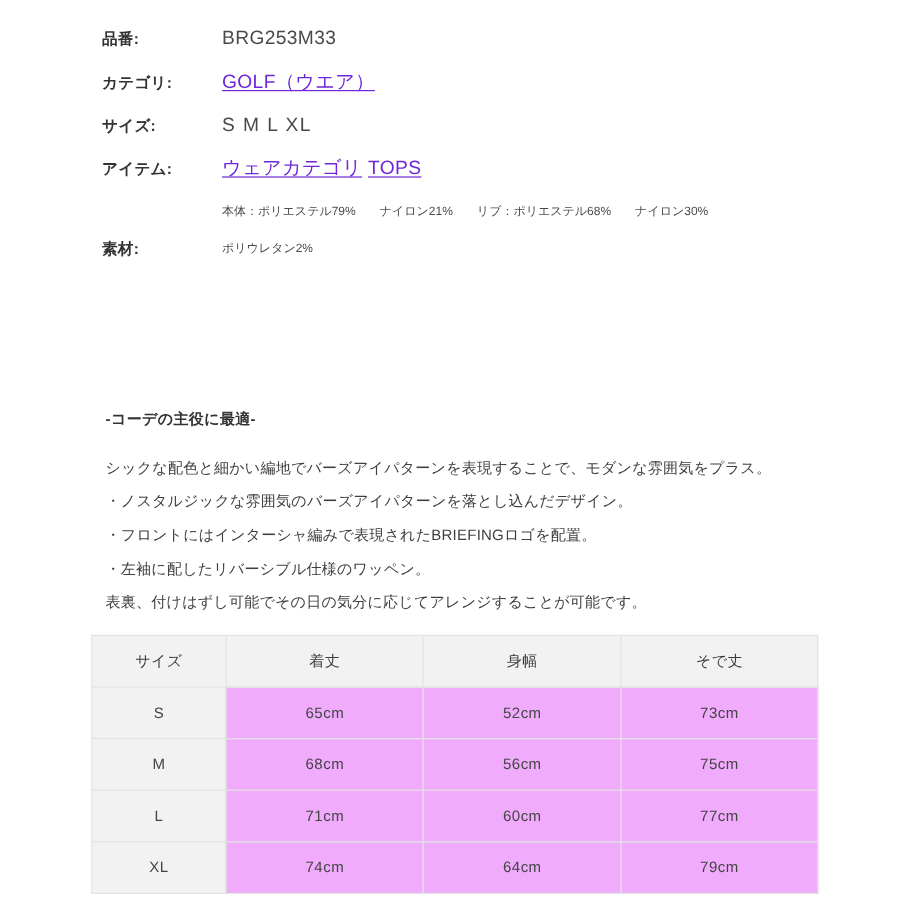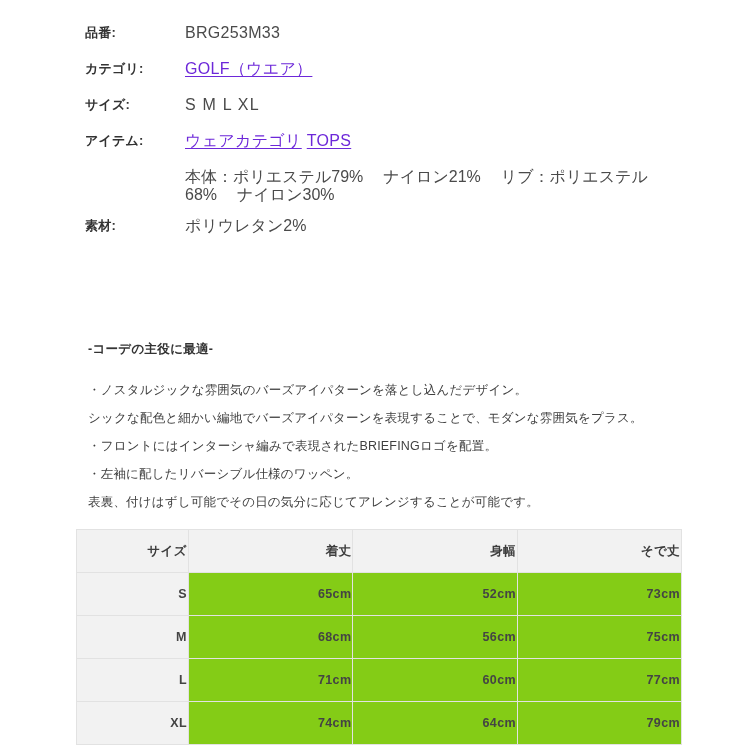--- a/index.html
+++ b/index.html
@@ -54,21 +54,21 @@
   }
   .link {
     color: #6d28d9;
     text-decoration: underline;
     text-underline-offset: 2px;
   }
   .link + .link {
     margin-left: 5px;
   }
   .material-lines .mline {
-    font-size: 16px;
+    font-size: 10px;
     color: #4a4a4a;
     line-height: 18px;
   }
   .material-lines .mline:first-child {
     margin-bottom: 13px;
   }
   .mseg {
     margin-right: 20px;
   }
   .mseg:last-child {
@@ -113,33 +113,33 @@
   }
   table.size-table {
     width: 100%;
     border-collapse: collapse;
     table-layout: fixed;
   }
   table.size-table th,
   table.size-table td {
     border: 1px solid #e2e2e2;
     height: 40px;
-    text-align: right;
+    text-align: center;
     vertical-align: middle;
     font-size: 12.5px;
-    font-weight: bold;
+    font-weight: normal;
     color: #444444;
     letter-spacing: 0.4px;
   }
   table.size-table thead th {
     background: #f2f2f2;
     color: #3d3d3d;
   }
   table.size-table tbody td {
-    background: #84cc16;
+    background: #f0abfc;
   }
   table.size-table tbody td.size-cell {
     background: #f2f2f2;
   }
   col.c-size { width: 18.5%; }
   col.c-a { width: 27.2%; }
   col.c-b { width: 27.2%; }
   col.c-c { width: 27.1%; }
 </style>
 </head>
@@ -182,22 +182,22 @@
         </div>
         <div class="mline">ポリウレタン2%</div>
       </div>
     </div>
 
 
   </div>
 
   <div class="recommend">
     <div class="rec-sub">-コーデの主役に最適-</div>
+    <div class="rec-line">シックな配色と細かい編地でバーズアイパターンを表現することで、モダンな雰囲気をプラス。</div>
     <div class="rec-line">・ノスタルジックな雰囲気のバーズアイパターンを落とし込んだデザイン。</div>
-    <div class="rec-line">シックな配色と細かい編地でバーズアイパターンを表現することで、モダンな雰囲気をプラス。</div>
     <div class="rec-line">・フロントにはインターシャ編みで表現されたBRIEFINGロゴを配置。</div>
     <div class="rec-line">・左袖に配したリバーシブル仕様のワッペン。</div>
     <div class="rec-line">表裏、付けはずし可能でその日の気分に応じてアレンジすることが可能です。</div>
   </div>
 
   <div class="size-table-wrap">
     <table class="size-table">
       <colgroup>
         <col class="c-size">
         <col class="c-a">

